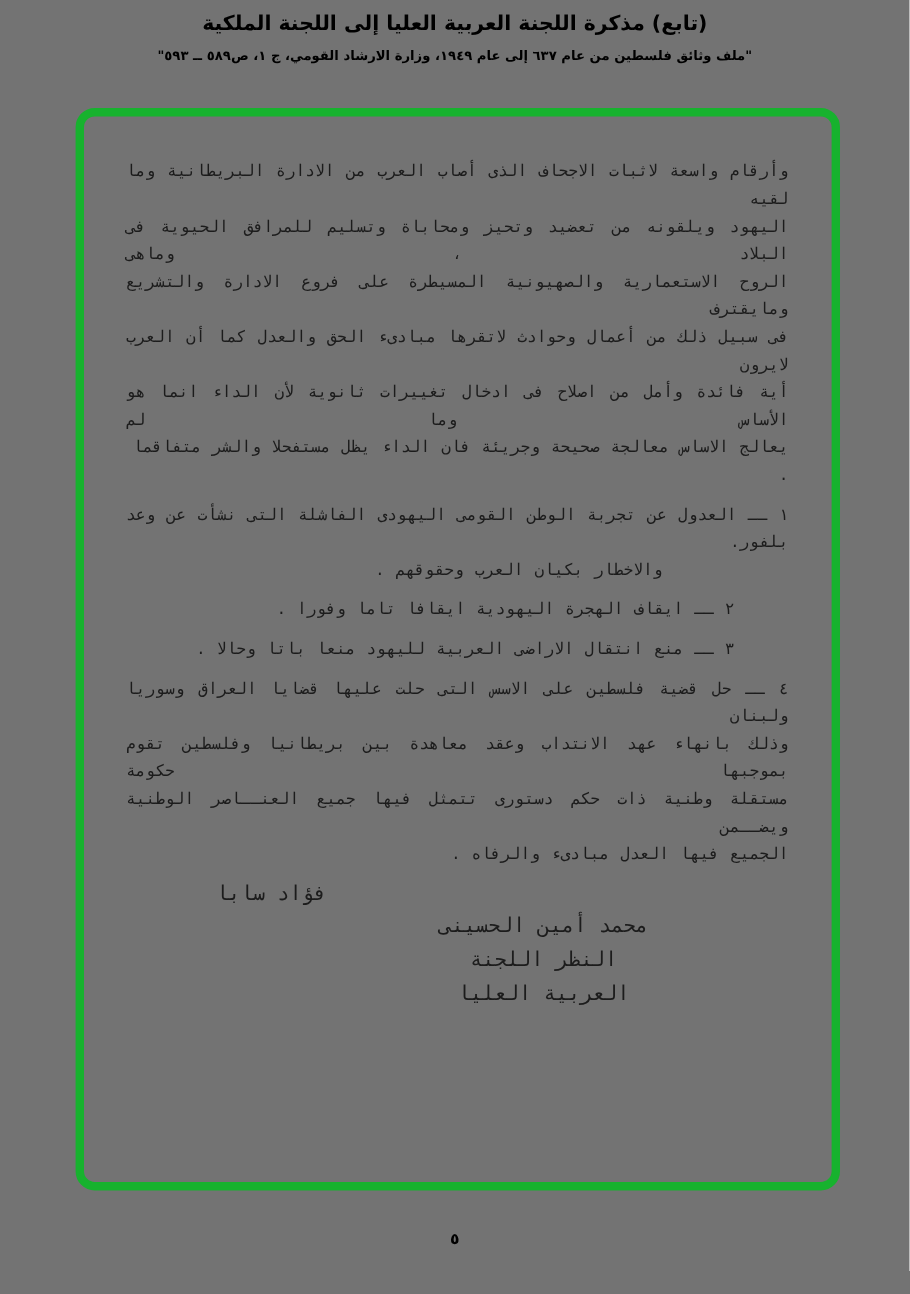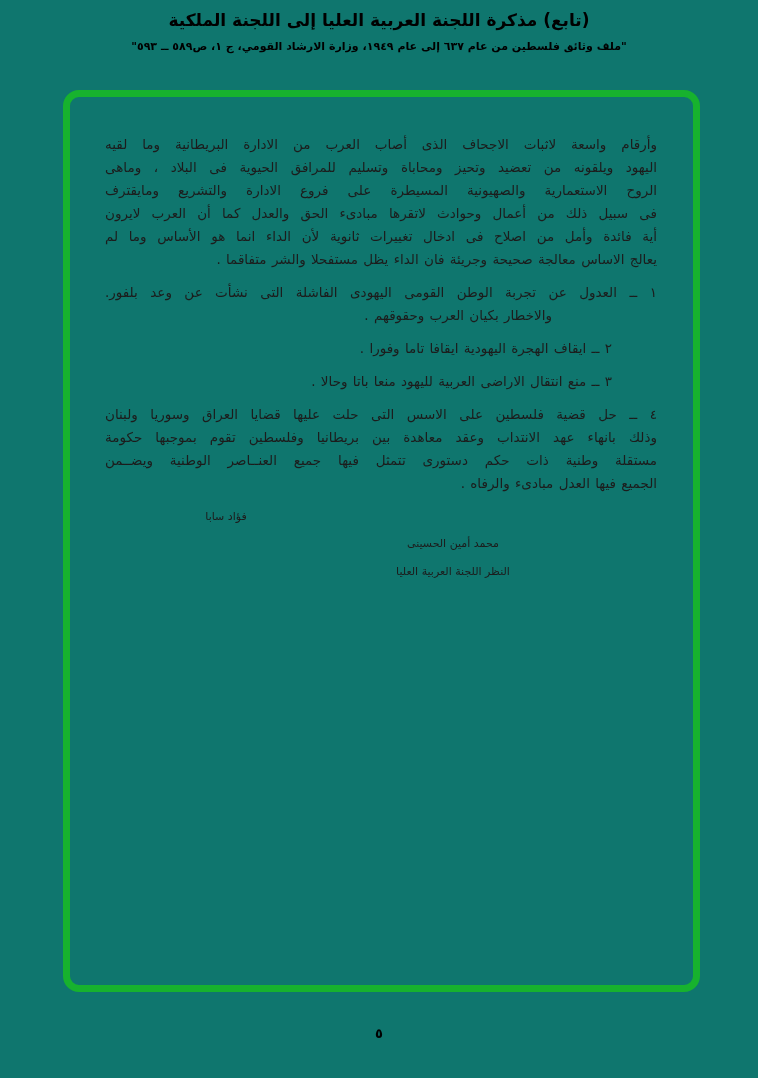--- a/index.html
+++ b/index.html
@@ -1,19 +1,19 @@
 <!DOCTYPE html>
 <html lang="ar" dir="rtl"><head>
 <meta charset="utf-8">
 <style>
   html,body{margin:0;padding:0;background:#ffffff;}
   .page{
     position:relative;
     width:758px;height:1078px;
-    background:#0f766e;
+    background:#737373;
     font-family:"DejaVu Sans", sans-serif;
     direction:rtl;
     overflow:hidden;
     color:#1b1b1b;
   }
   .header{
     position:absolute;top:10px;left:0;right:0;
     text-align:center;
   }
   .doc-title{
@@ -35,20 +35,21 @@
     border:7px solid #17b22e;
     border-radius:16px;
     box-sizing:border-box;
     background:transparent;
   }
   .content{
     position:absolute;
     top:36px;right:36px;left:35px;
     font-size:13.5px;
     color:#1c1c1c;
+    font-family:Liberation Mono, monospace;
   }
   .ln{
     line-height:23px;
     min-height:23px;
     text-align:right;
     word-spacing:1px;
   }
   .ln.j{
     text-align:justify;
     text-align-last:justify;
@@ -56,21 +57,21 @@
   .ln.ind1{padding-right:45px;}
   .ln.ind2{padding-right:105px;}
   .ln.sp{margin-top:10px;}
   .signatures{
     display:flex;
     margin-top:8px;
   }
   .sig{
     text-align:center;
     line-height:28px;
-    font-size:11px;
+    font-size:17px;
   }
   .sig-right{width:200px;margin-right:104px;margin-top:27px;}
   .sig-left{width:130px;margin-right:62px;}
   .page-number{
     position:absolute;
     left:0;right:0;
     top:1026px;
     text-align:center;
     font-size:13px;
     font-weight:bold;

